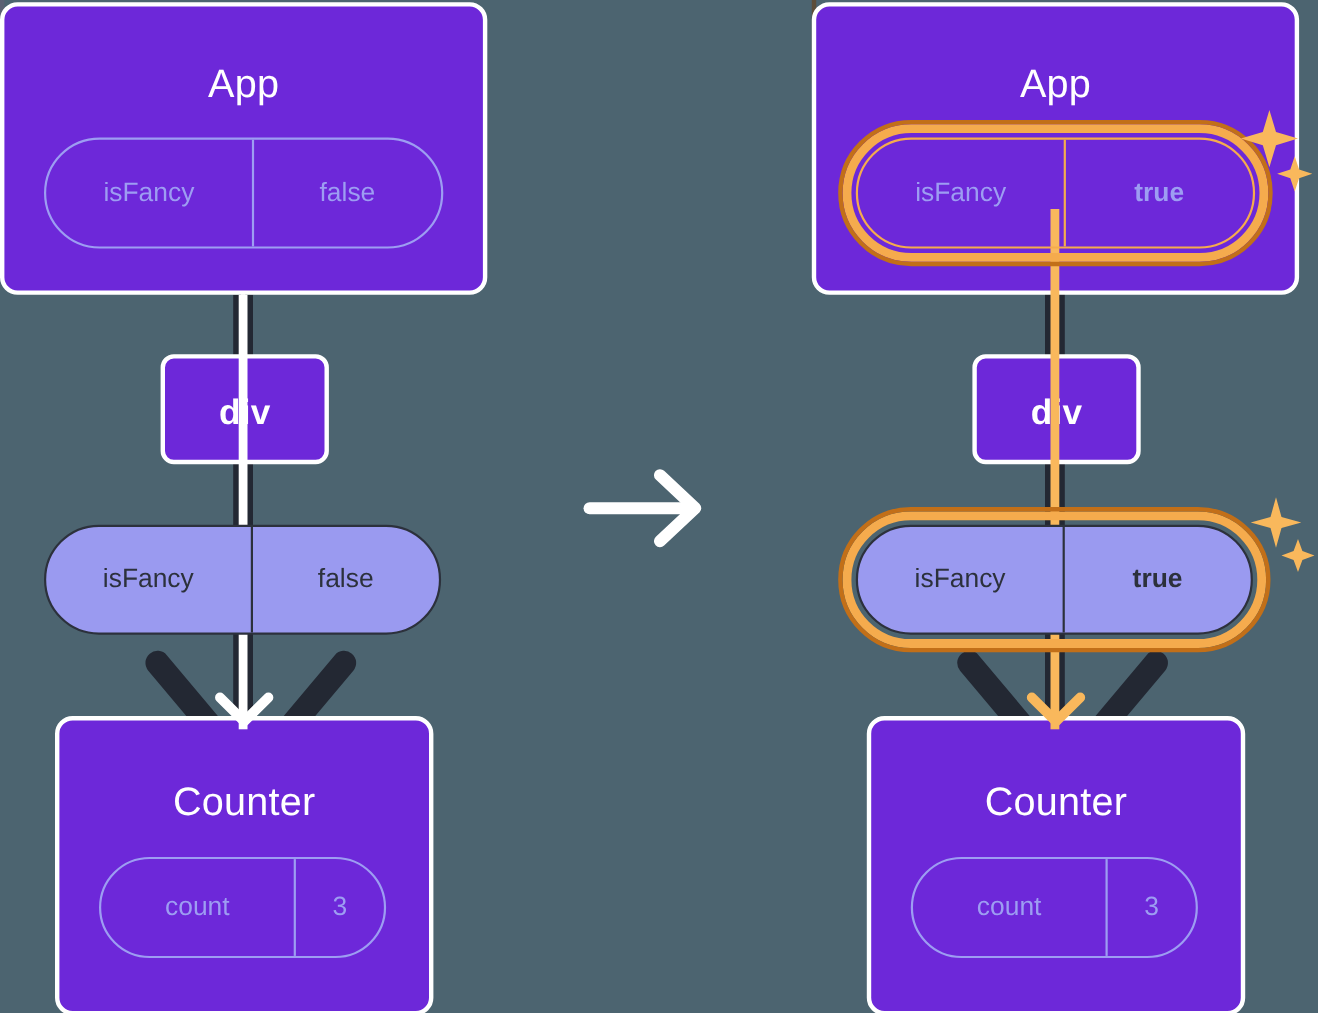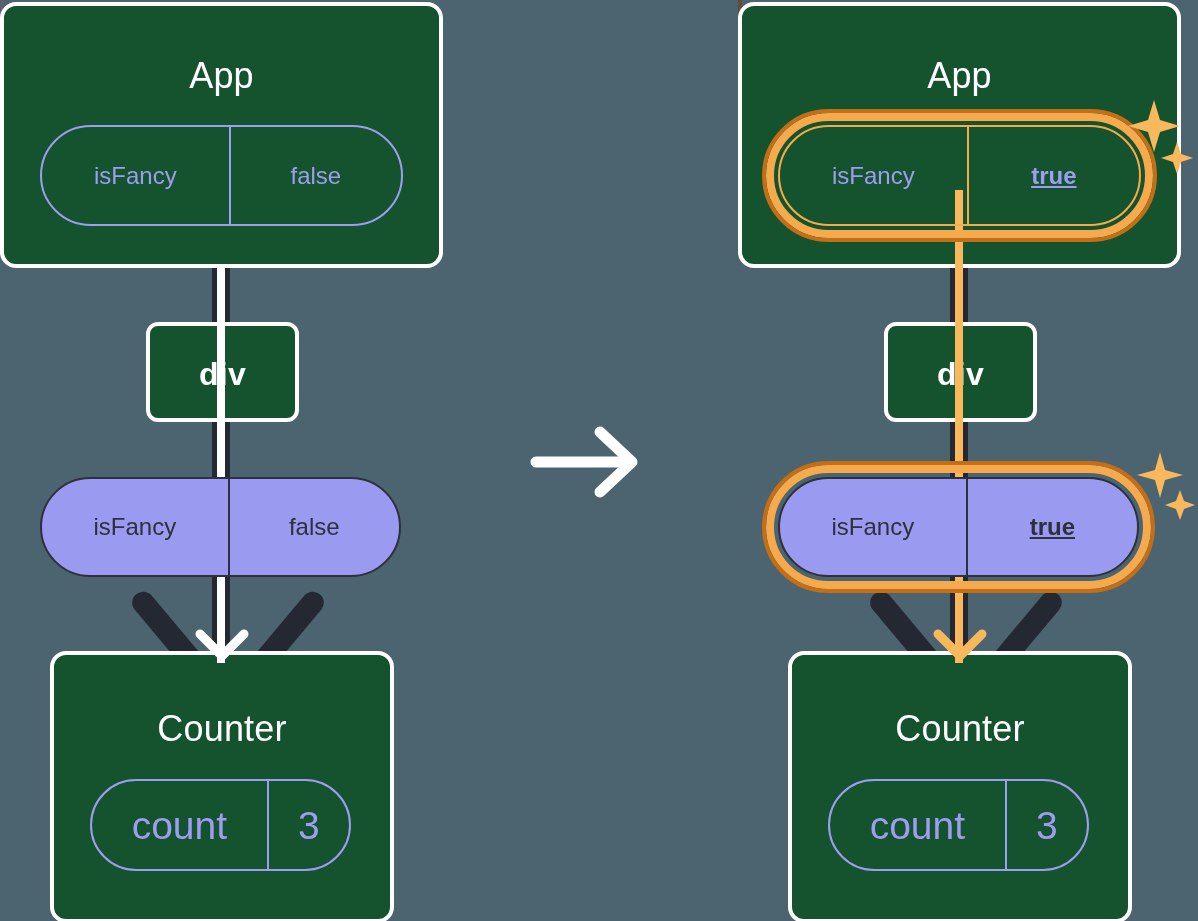--- a/index.html
+++ b/index.html
@@ -25,21 +25,21 @@
     width: 460px;
     height: 921px;
   }
   #panel-before { left: 0; }
   #panel-after  { left: 738px; }
 
   
   .comp-box {
     position: absolute;
     box-sizing: border-box;
-    background: #14532d;
+    background: #6d28d9;
     border: 4px solid #ffffff;
     border-radius: 16px;
     z-index: 5;
   }
   .comp-title {
     position: absolute;
     left: 0;
     width: 100%;
     text-align: center;
     color: #ffffff;
@@ -130,21 +130,21 @@
     top: 477px;
     width: 361px;
     height: 100px;
   }
   .count-pill {
     left: 90px;
     top: 779px;
     width: 261px;
     height: 92px;
   }
-  .count-pill .seg { font-size: 39px; }
+  .count-pill .seg { font-size: 24px; }
   .count-pill .seg.name { flex: 0 0 68%; }
 
   
   .ring {
     position: absolute;
     border-radius: 999px;
     box-sizing: border-box;
     border: 8px solid #f5ab4d;
     outline: 4px solid #c26f18;
     outline-offset: 0px;
@@ -158,21 +158,21 @@
     height: 125px;
   }
   .ring.state-ring {
     left: 28px;
     top: 465px;
     width: 385px;
     height: 124px;
   }
 
   
-  .pill .seg.value.bold { font-weight: bold; text-decoration: underline; }
+  .pill .seg.value.bold { font-weight: bold; }
 
   
   .conn {
     position: absolute;
     z-index: 1;
   }
   
   .stem-white {
     left: 219px;
     top: 262px;

